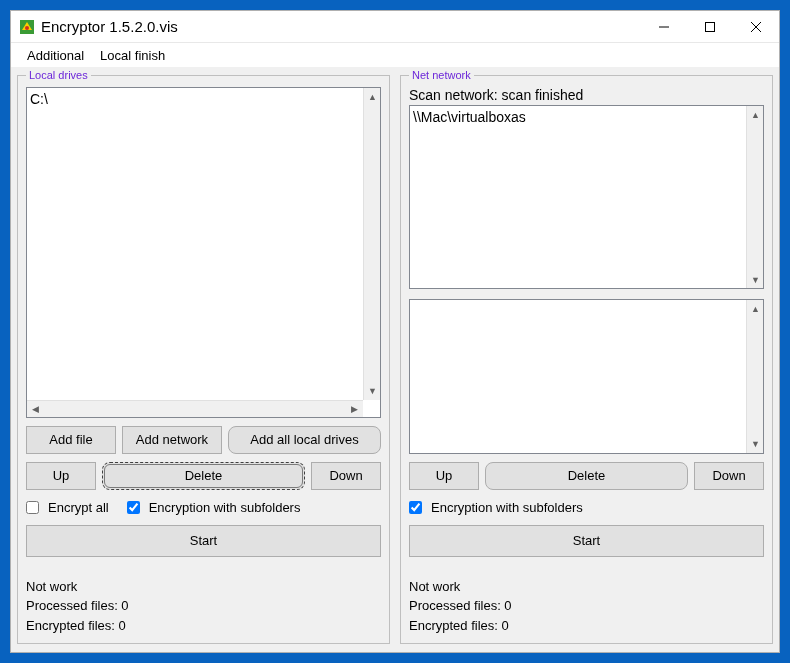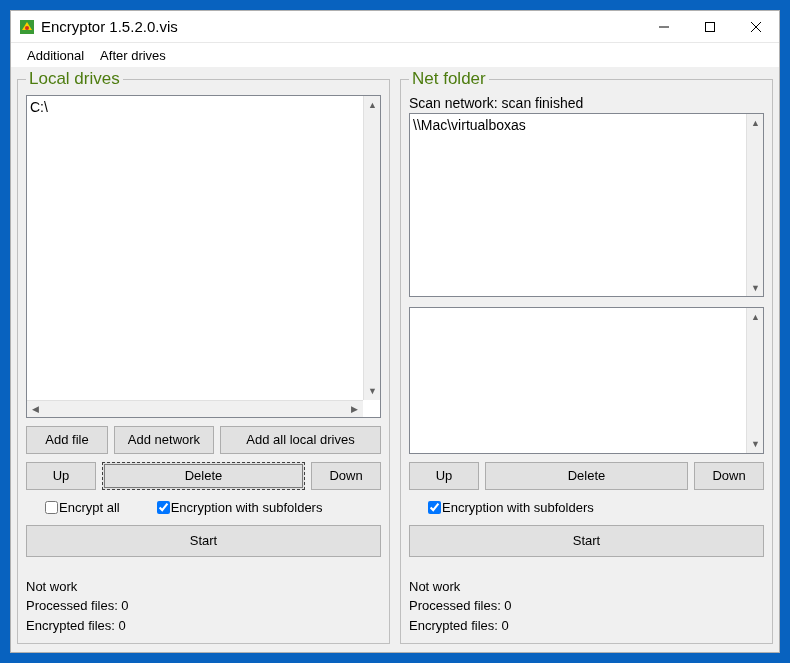--- a/index.html
+++ b/index.html
@@ -71,23 +71,23 @@
   fieldset.group {
     border: 1px solid #bfbfbf;
     padding: 6px 8px 8px 8px;
     background: #f0f0f0;
     flex: 1;
     display: flex;
     flex-direction: column;
     position: relative;
   }
   fieldset.group > legend {
-    font-size: 17px;
+    font-size: 11px;
     padding: 0 3px;
-    color: #4d7c0f;
+    color: #6d28d9;
   }
   .listbox {
     background: #ffffff;
     border: 1px solid #828790;
     position: relative;
     display: flex;
     flex-direction: column;
     font-size: 14px;
     padding: 2px 3px;
   }
@@ -128,33 +128,32 @@
     border: 1px solid #adadad;
     font-size: 13px;
     height: 28px;
     display: flex;
     align-items: center;
     justify-content: center;
     cursor: default;
     padding: 0 6px;
   }
   .btn.focus { border: 1px dashed #404040; outline: 1px solid #7a7a7a; outline-offset: -3px; }
-  .grow { flex: 1; }
+  .grow { flex: 1; border-radius: 8px; }
   .cb-row {
     display: flex;
     align-items: center;
     gap: 18px;
     margin-top: 10px;
     font-size: 13px;
   }
   .cb {
     display: flex;
     align-items: center;
-    gap: 1px;
-    margin-left: 19px;
+    gap: 9px;
   }
   .cb input { width: 13px; height: 13px; }
   .start-btn {
     margin-top: 10px;
     height: 32px;
   }
   .status {
     margin-top: 20px;
     font-size: 13px;
     line-height: 1.5;
@@ -192,21 +191,21 @@
     <div class="winctrl">
       <svg width="10" height="10">
           <line x1="0" y1="0" x2="10" y2="10" stroke="#000"></line>
           <line x1="10" y1="0" x2="0" y2="10" stroke="#000"></line>
         </svg>
     </div>
   </div>
 
   <div class="menubar">
     <span>Additional</span>
-    <span>After drives</span>
+    <span>Local finish</span>
   </div>
 
   <div class="content">
 
     <div class="half">
       <fieldset class="group">
         <legend>Local drives</legend>
 
         <div class="listbox" style="flex:1; min-height:285px;">
           <div class="list-item">C:\</div>
@@ -214,21 +213,21 @@
             <span class="arrow">▲</span>
             <span class="arrow">▼</span>
           </div>
           <div class="scroll-x">
             <span class="arrow">◀</span>
             <span class="arrow">▶</span>
           </div>
         </div>
 
         <div class="btn-row">
-          <div class="btn" style="width:82px">Add file</div>
+          <div class="btn" style="width:90px">Add file</div>
           <div class="btn" style="width:100px">Add network</div>
           <div class="btn grow">Add all local drives</div>
         </div>
 
         <div class="btn-row">
           <div class="btn" style="width:70px">Up</div>
           <div class="btn grow focus">Delete</div>
           <div class="btn" style="width:70px">Down</div>
         </div>
 
@@ -249,21 +248,21 @@
           <div>Not work</div>
           <div>Processed files: 0</div>
           <div>Encrypted files: 0</div>
         </div>
 
       </fieldset>
     </div>
 
     <div class="half">
       <fieldset class="group">
-        <legend>Net folder</legend>
+        <legend>Net network</legend>
 
         <div class="scan-status">Scan network: scan finished</div>
 
         <div class="listbox" style="height:184px;">
           <div class="list-item">\\Mac\virtualboxas</div>
           <div class="scroll-y" style="bottom:0;">
             <span class="arrow">▲</span>
             <span class="arrow">▼</span>
           </div>
         </div>

